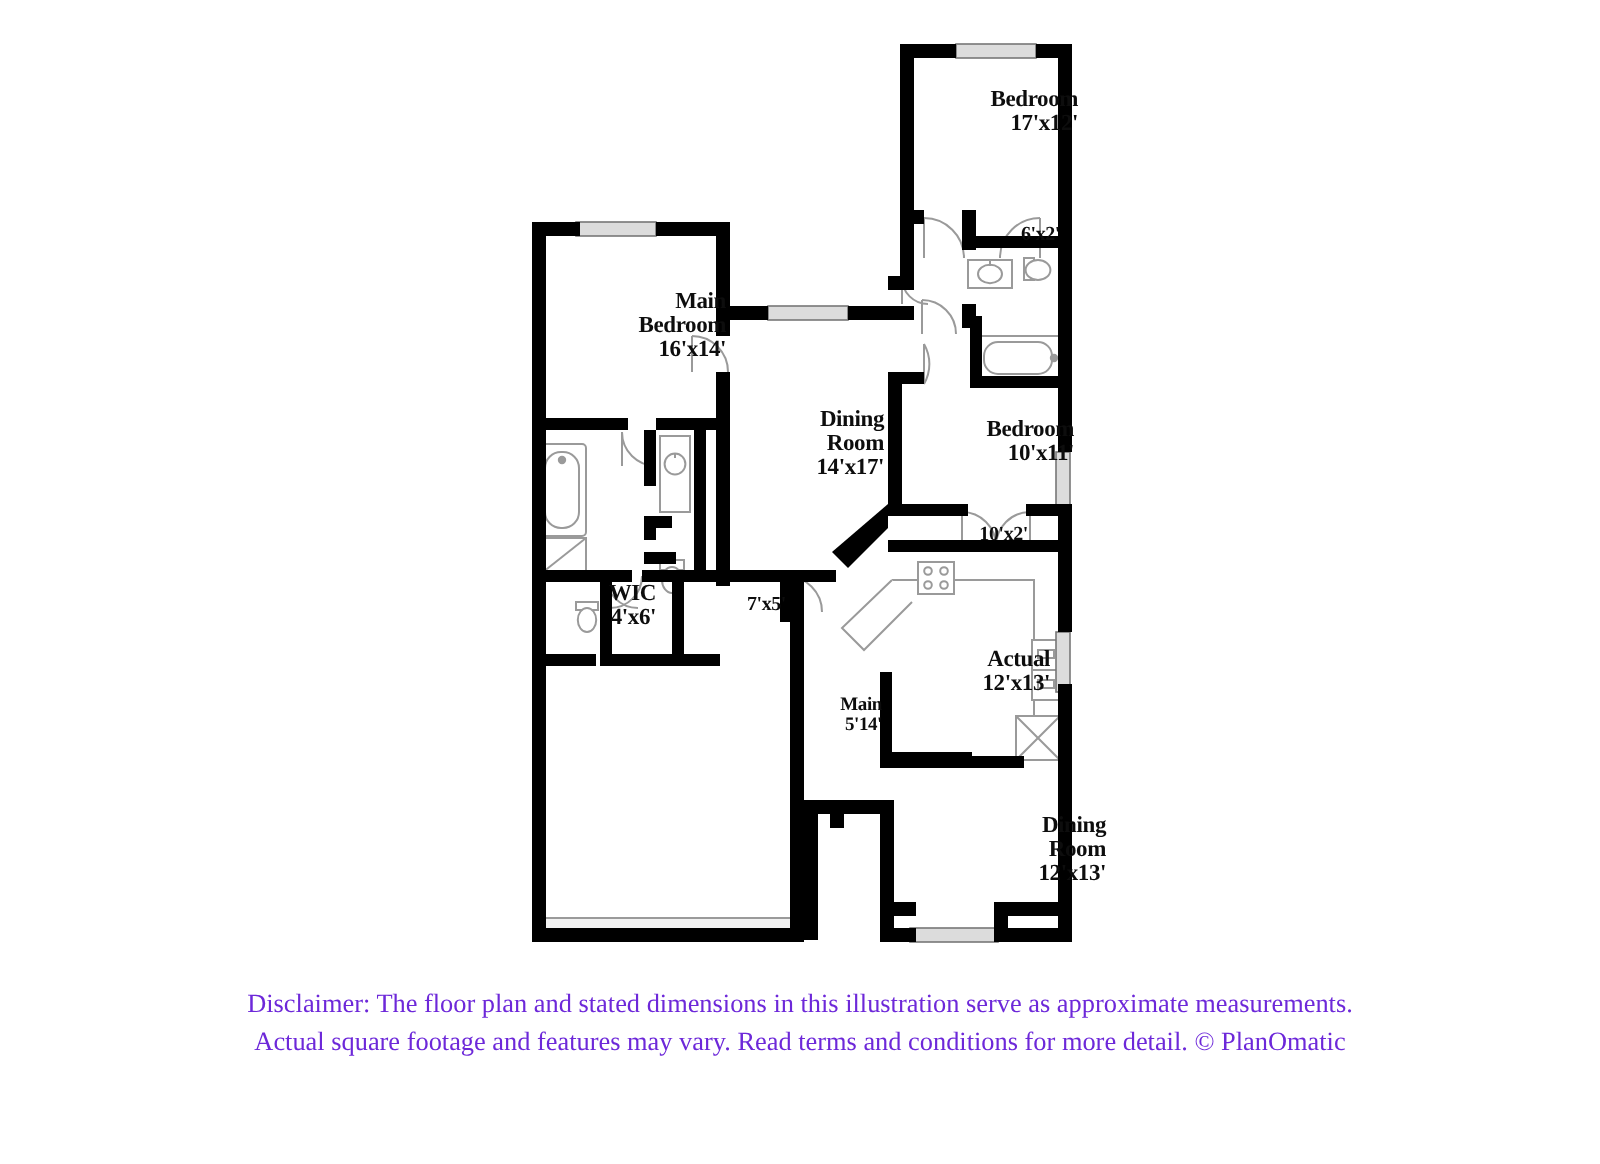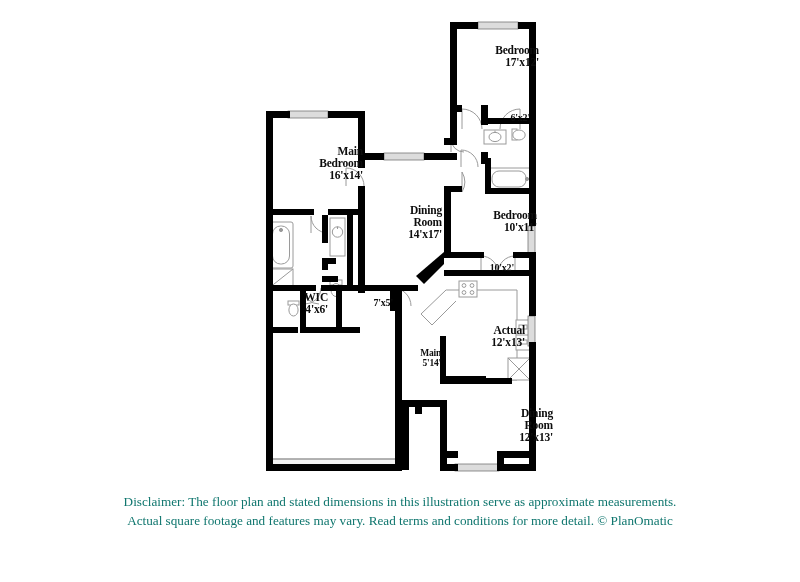--- a/index.html
+++ b/index.html
@@ -45,21 +45,21 @@
   .lbl-sm  { font-size: 10px; }
   .lbl-xs  { font-size: 9.5px; }
 
   .disclaimer {
     position: absolute;
     left: 0;
     width: 800px;
     text-align: center;
     font-family: "Liberation Serif", serif;
     font-size: 13.2px;
-    color: #0f766e;
+    color: #6d28d9;
     line-height: 1.45;
   }
   .disclaimer .dline { display: block; }
 </style>
 </head>
 <body>
 
 <div id="plan-root">
 
   <svg class="plan-svg" viewBox="0 0 800 582" xmlns="http://www.w3.org/2000/svg">

